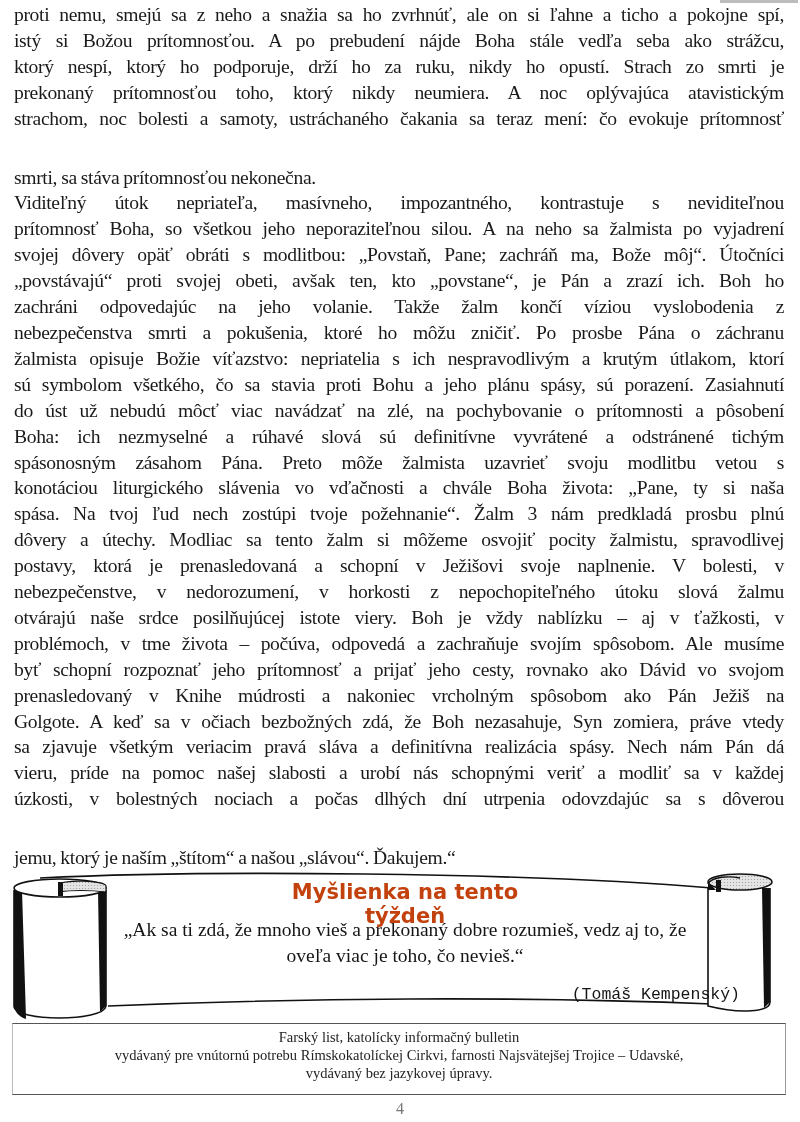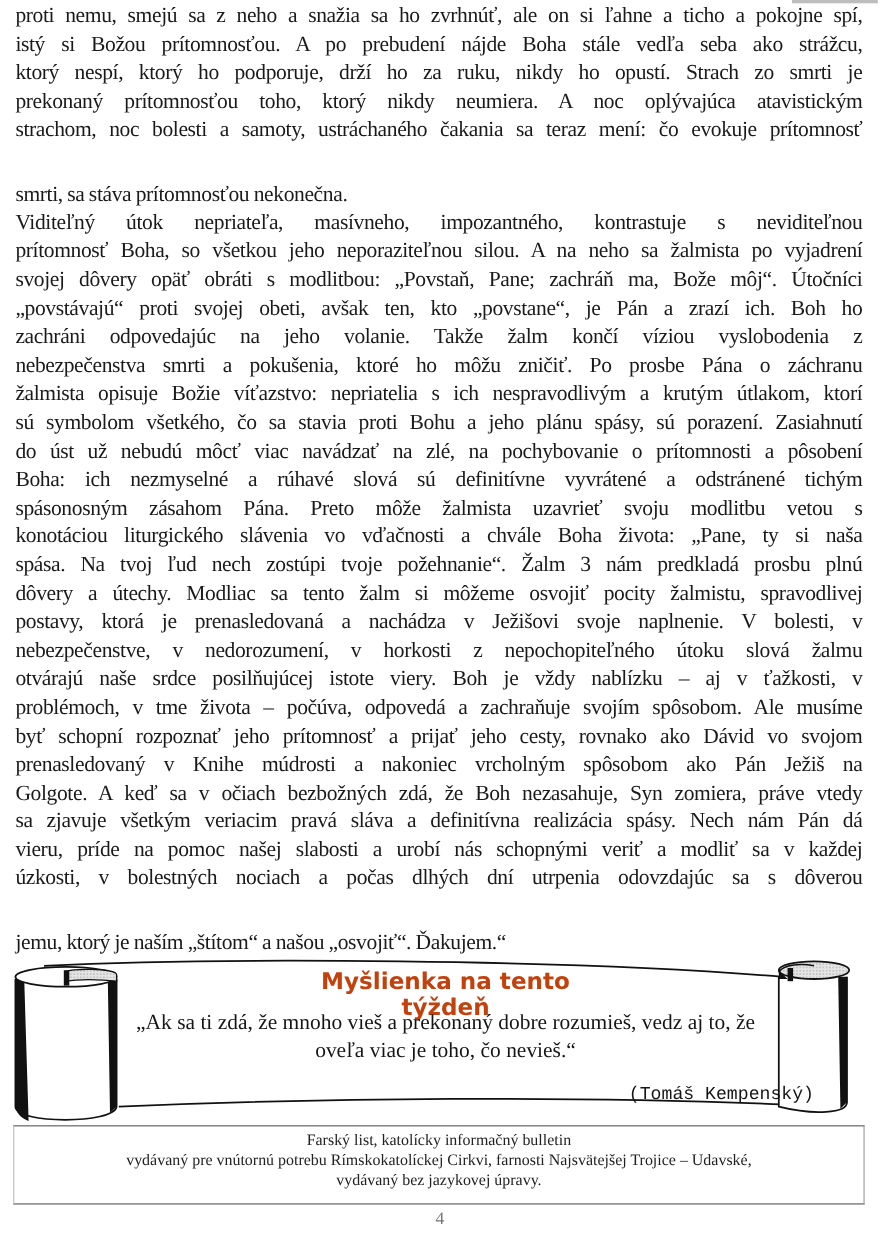--- a/index.html
+++ b/index.html
@@ -64,31 +64,31 @@
       <span class="line">zachráni odpovedajúc na jeho volanie. Takže žalm končí víziou vyslobodenia z</span>
       <span class="line">nebezpečenstva smrti a pokušenia, ktoré ho môžu zničiť. Po prosbe Pána o záchranu</span>
       <span class="line">žalmista opisuje Božie víťazstvo: nepriatelia s ich nespravodlivým a krutým útlakom, ktorí</span>
       <span class="line">sú symbolom všetkého, čo sa stavia proti Bohu a jeho plánu spásy, sú porazení. Zasiahnutí</span>
       <span class="line">do úst už nebudú môcť viac navádzať na zlé, na pochybovanie o prítomnosti a pôsobení</span>
       <span class="line">Boha: ich nezmyselné a rúhavé slová sú definitívne vyvrátené a odstránené tichým</span>
       <span class="line">spásonosným zásahom Pána. Preto môže žalmista uzavrieť svoju modlitbu vetou s</span>
       <span class="line">konotáciou liturgického slávenia vo vďačnosti a chvále Boha života: „Pane, ty si naša</span>
       <span class="line">spása. Na tvoj ľud nech zostúpi tvoje požehnanie“. Žalm 3 nám predkladá prosbu plnú</span>
       <span class="line">dôvery a útechy. Modliac sa tento žalm si môžeme osvojiť pocity žalmistu, spravodlivej</span>
-      <span class="line">postavy, ktorá je prenasledovaná a nachádza v Ježišovi svoje naplnenie. V bolesti, v</span>
+      <span class="line">postavy, ktorá je prenasledovaná a schopní v Ježišovi svoje naplnenie. V bolesti, v</span>
       <span class="line">nebezpečenstve, v nedorozumení, v horkosti z nepochopiteľného útoku slová žalmu</span>
       <span class="line">otvárajú naše srdce posilňujúcej istote viery. Boh je vždy nablízku – aj v ťažkosti, v</span>
       <span class="line">problémoch, v tme života – počúva, odpovedá a zachraňuje svojím spôsobom. Ale musíme</span>
       <span class="line">byť schopní rozpoznať jeho prítomnosť a prijať jeho cesty, rovnako ako Dávid vo svojom</span>
       <span class="line">prenasledovaný v Knihe múdrosti a nakoniec vrcholným spôsobom ako Pán Ježiš na</span>
       <span class="line">Golgote. A keď sa v očiach bezbožných zdá, že Boh nezasahuje, Syn zomiera, práve vtedy</span>
       <span class="line">sa zjavuje všetkým veriacim pravá sláva a definitívna realizácia spásy. Nech nám Pán dá</span>
       <span class="line">vieru, príde na pomoc našej slabosti a urobí nás schopnými veriť a modliť sa v každej</span>
       <span class="line">úzkosti, v bolestných nociach a počas dlhých dní utrpenia odovzdajúc sa s dôverou</span>
-      <span class="line last">jemu, ktorý je naším „štítom“ a našou „osvojiť“. Ďakujem.“</span>
+      <span class="line last">jemu, ktorý je naším „štítom“ a našou „slávou“. Ďakujem.“</span>
     </p>
 </div>
 
 <div class="scroll">
   <svg width="800" height="160" viewBox="0 0 800 160">
     <defs>
       <pattern id="dots" width="3" height="3" patternUnits="userSpaceOnUse">
         <rect width="3" height="3" fill="#e4e4e4"></rect>
         <circle cx="1.5" cy="1.5" r="0.6" fill="#9a9a9a"></circle>
       </pattern>

